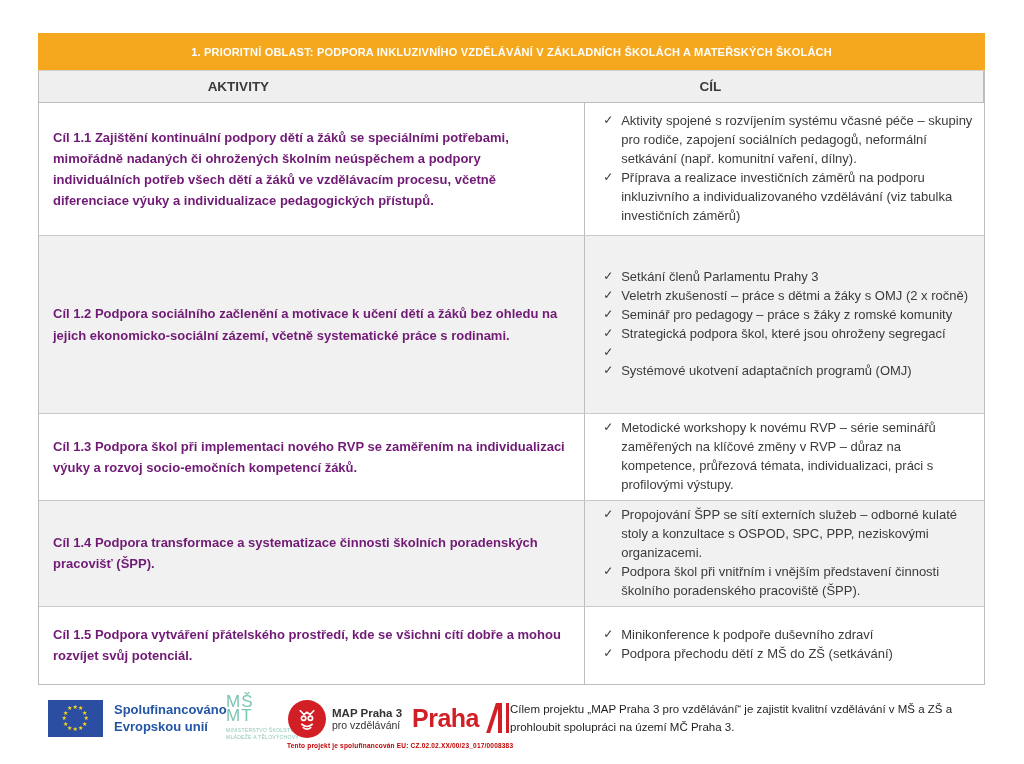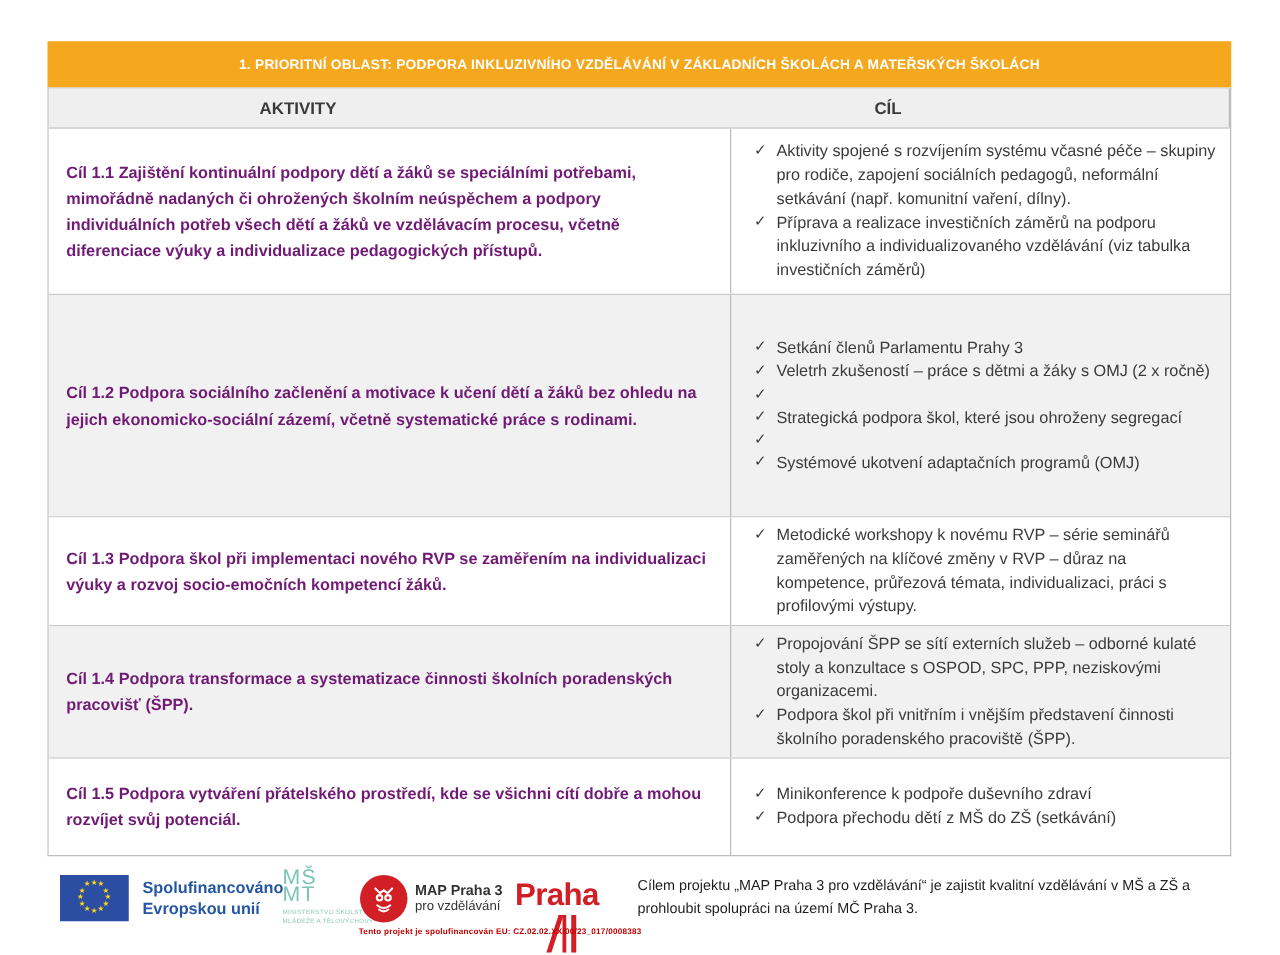--- a/index.html
+++ b/index.html
@@ -63,21 +63,21 @@
   .msmt-monogram { font-size:17px; line-height:.82; font-weight:500; letter-spacing:1px; }
   .msmt-caption { margin-top:4px; font-size:5px; line-height:1.4; letter-spacing:.3px; color:#8cc7b9; }
 
   .footer-map { position:absolute; left:288px; top:700px; display:flex; align-items:center; }
   .map-circle { width:38px; height:38px; border-radius:50%; background:#D21F26; flex:0 0 38px;
                 display:flex; align-items:center; justify-content:center; }
   .map-text { margin-left:6px; color:#333; }
   .map-text .l1 { font-weight:bold; font-size:11.5px; }
   .map-text .l2 { font-size:10.5px; }
 
-  .footer-praha { position:absolute; left:412px; top:702px; display:flex; align-items:center; color:#D21F26;flex-direction:column; }
+  .footer-praha { position:absolute; left:412px; top:702px; display:flex; align-items:center; color:#D21F26; }
   .praha-word { font-weight:800; font-size:25px; letter-spacing:-.5px; }
   .praha-bars { display:flex; align-items:center; margin-left:8px; height:32px; }
   .pbar { display:inline-block; width:3.5px; height:30px; background:#D21F26; margin-left:4px; }
   .pbar.slant { transform:skewX(-18deg); }
 
   .funding-note { position:absolute; left:287px; top:742px; font-size:6.5px; font-weight:bold; color:#C00000; letter-spacing:.2px; }
 
   .project-text { position:absolute; left:510px; top:701px; width:480px; font-size:11.5px; line-height:1.55; color:#1f1f1f; }
 </style>
 </head>
@@ -116,20 +116,21 @@
               <div class="item">
                 <span class="check">✓</span>
                 <span>Setkání členů Parlamentu Prahy 3</span>
               </div>
               <div class="item">
                 <span class="check">✓</span>
                 <span>Veletrh zkušeností – práce s dětmi a žáky s OMJ (2 x ročně)</span>
               </div>
               <div class="item">
                 <span class="check">✓</span>
+                <span>Seminář pro pedagogy – práce s žáky z romské komunity</span>
               </div>
               <div class="item">
                 <span class="check">✓</span>
                 <span>Strategická podpora škol, které jsou ohroženy segregací</span>
               </div>
               <div class="item">
                 <span class="check">✓</span>
               </div>
               <div class="item">
                 <span class="check">✓</span>

